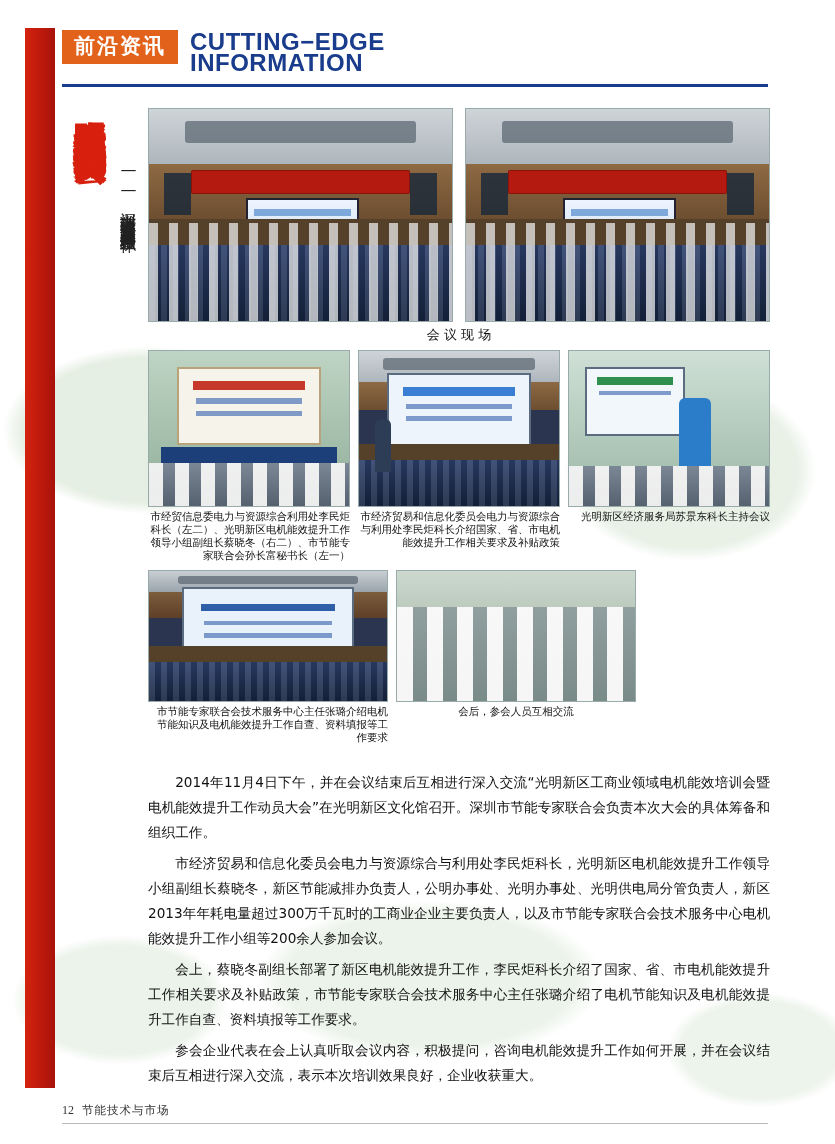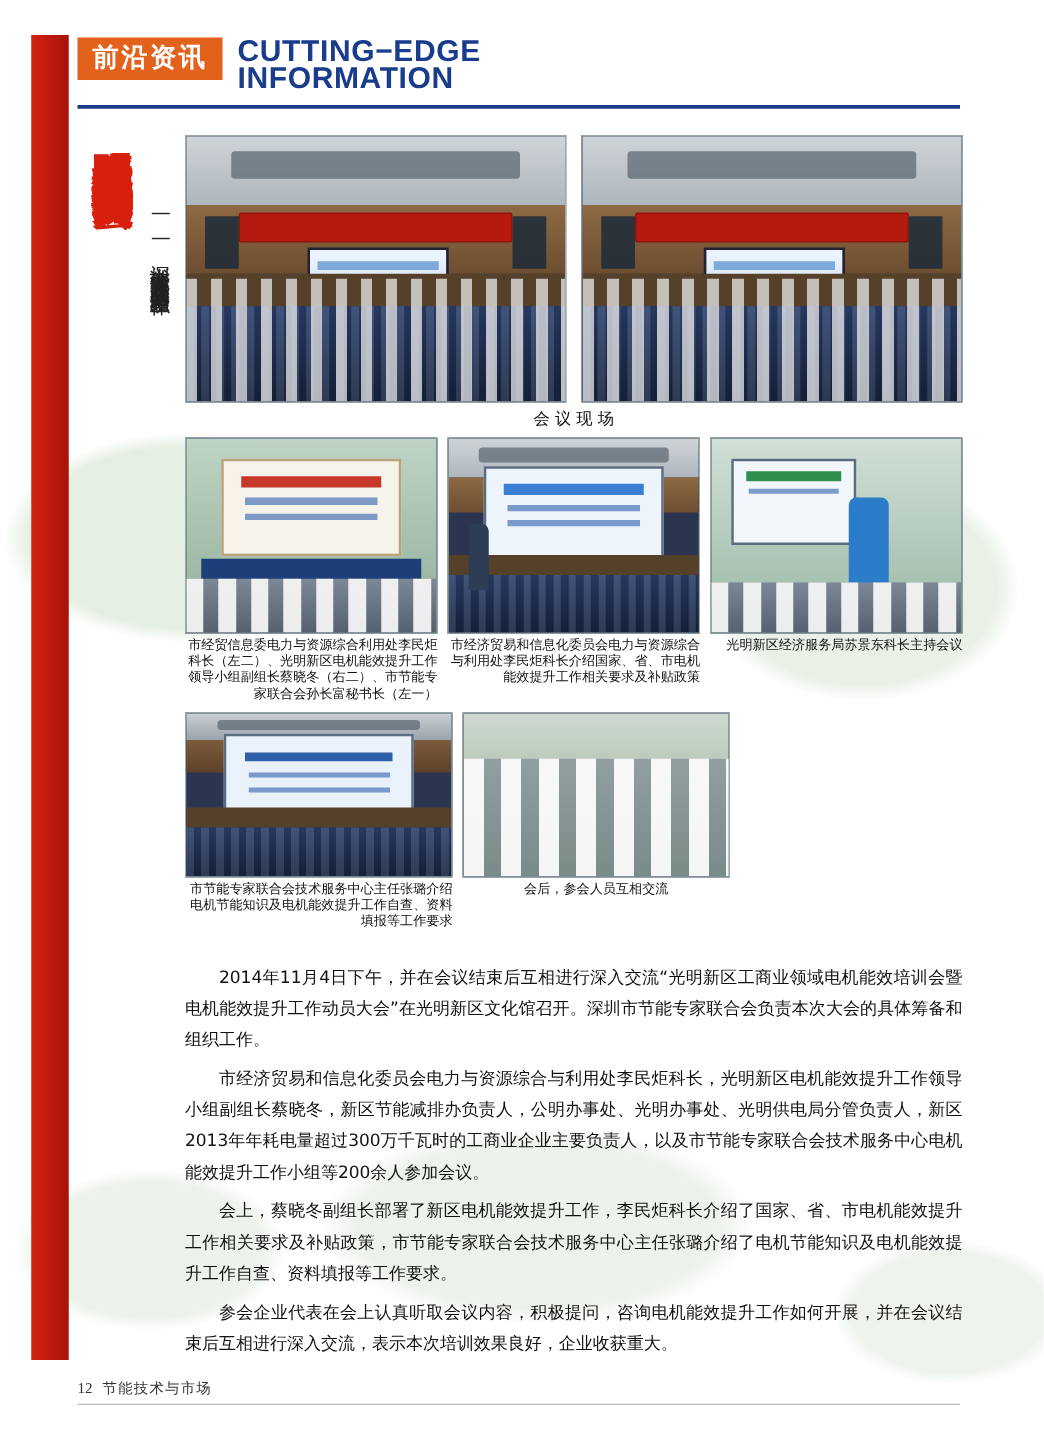--- a/index.html
+++ b/index.html
@@ -75,21 +75,21 @@
   .row1{display:flex;gap:12px;}
   .row1 .cell{width:305px;}
   .row1 .photo{height:212px;}
   .row1cap{width:622px;text-align:center;font-size:13px;margin-top:4px;color:#111;}
 
   .row2{display:flex;gap:8px;margin-top:6px;}
   .row2 .cell{width:202px;}
   .row2 .photo{height:155px;}
 
   .row3{display:flex;gap:8px;margin-top:8px;}
-  .row3 .cell{width:214px;}
+  .row3 .cell{width:240px;}
   .row3 .photo{height:130px;}
 
   
   .scene{position:absolute;inset:0;}
   .ceil{position:absolute;left:0;right:0;top:0;height:26%;background:linear-gradient(#cfd4d8,#aeb6bd);}
   .ceil:before{content:"";position:absolute;left:12%;right:12%;top:22%;height:40%;background:#5d6a74;border-radius:3px;opacity:.75;}
   .wall{position:absolute;left:0;right:0;top:26%;height:26%;background:linear-gradient(#8e6a44,#6d4e30);}
   .stage{position:absolute;left:0;right:0;top:52%;height:12%;background:#55402a;}
   .seats{position:absolute;left:0;right:0;top:64%;bottom:0;
     background:

